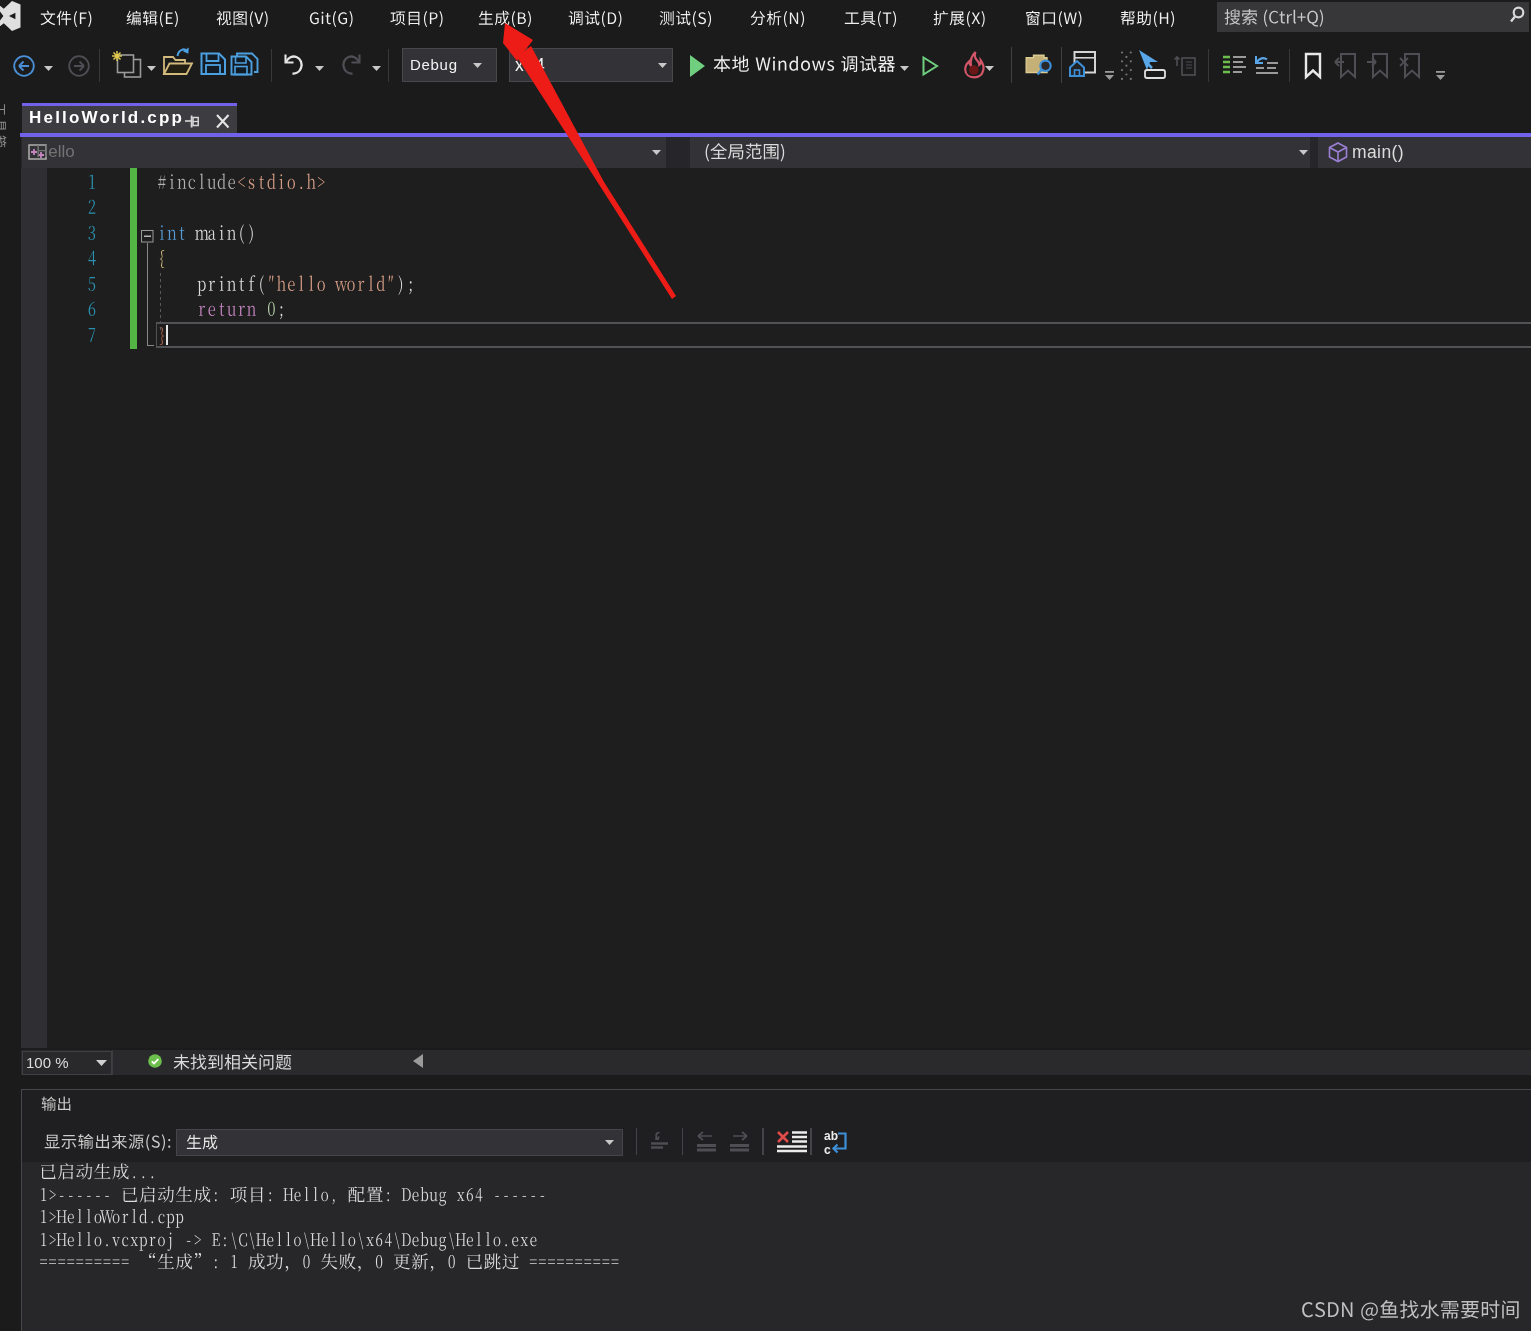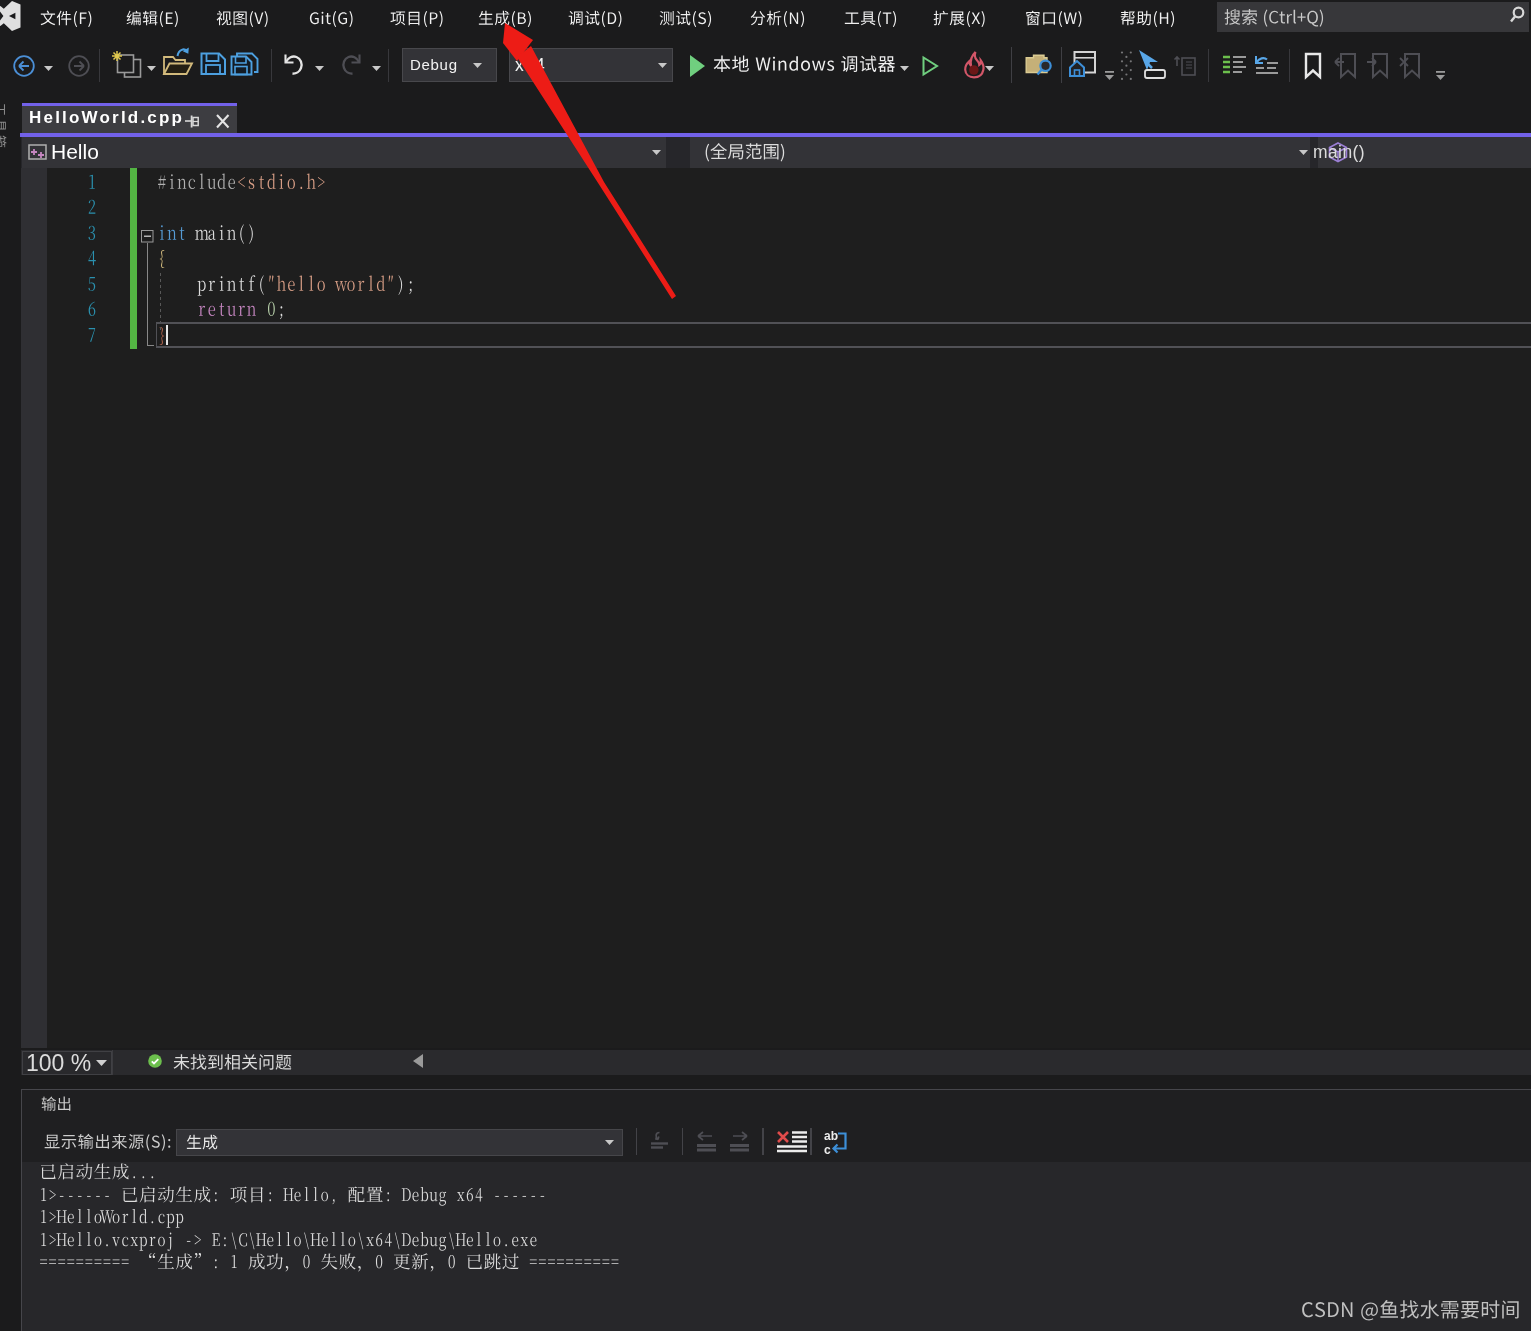--- a/index.html
+++ b/index.html
@@ -519,21 +519,21 @@
   </svg>
 <div style="position:absolute;left:21px;top:137px;width:1510px;height:31px;background:#26262a"></div>
 <div style="position:absolute;left:22px;top:137px;width:644px;height:31px;background:#333337"></div>
 <div style="position:absolute;left:690px;top:137px;width:620px;height:31px;background:#333337"></div>
 <div style="position:absolute;left:1318px;top:137px;width:213px;height:31px;background:#333337"></div>
 <svg style="position:absolute;left:28px;top:143px;overflow:visible" width="20" height="19">
     <rect x="1" y="2" width="17" height="14" fill="none" stroke="#b0b0b0" stroke-width="1.5"></rect>
     <path d="M6 6 L6 12 M3 9 L9 9" stroke="#c586c0" stroke-width="1.8"></path>
     <path d="M13 9 L13 15 M10 12 L16 12" stroke="#c586c0" stroke-width="1.8"></path>
   </svg>
-<div class="ls" style="position:absolute;left:51px;top:143px;white-space:pre;font-size:21px;line-height:18px;color:#ffffff">Hello</div>
+<div class="ls" style="position:absolute;left:36px;top:143px;white-space:pre;font-size:17px;line-height:18px;color:#737373">Hello</div>
 <svg style="position:absolute;left:651.5px;top:150px;overflow:visible" width="9" height="5">
     <path d="M0 0 L9 0 L4.5 5 Z" fill="#c8c8c8"></path>
   </svg>
 <svg style="position:absolute;left:704px;top:137px;overflow:visible" width="85.83" height="28">
     <g transform="translate(0,21.0)">
       <g fill="#dcdcdc">
         <use href="#gS0028" transform="matrix(0.0175,0,0,-0.0175,0.0,0.0)"></use>
         <use href="#gS5168" transform="matrix(0.0175,0,0,-0.0175,5.9,0.0)"></use>
         <use href="#gS5C40" transform="matrix(0.0175,0,0,-0.0175,23.4,0.0)"></use>
         <use href="#gS8303" transform="matrix(0.0175,0,0,-0.0175,40.9,0.0)"></use>
@@ -542,21 +542,21 @@
       </g>
     </g>
   </svg>
 <svg style="position:absolute;left:1298.5px;top:150px;overflow:visible" width="9" height="5">
     <path d="M0 0 L9 0 L4.5 5 Z" fill="#c8c8c8"></path>
   </svg>
 <svg style="position:absolute;left:1328px;top:142px;overflow:visible" width="20" height="21">
     <path d="M10 1 L18.5 5.5 L18.5 15 L10 19.5 L1.5 15 L1.5 5.5 Z" fill="none" stroke="#9b7fd4" stroke-width="1.6"></path>
     <path d="M1.5 5.5 L10 10 L18.5 5.5 M10 10 L10 19.5" fill="none" stroke="#9b7fd4" stroke-width="1.6"></path>
   </svg>
-<div class="ls" style="position:absolute;left:1313px;top:143px;white-space:pre;font-size:17.5px;line-height:18px;letter-spacing:0.4px;color:#dcdcdc">main()</div>
+<div class="ls" style="position:absolute;left:1352px;top:143px;white-space:pre;font-size:17.5px;line-height:18px;letter-spacing:0.4px;color:#dcdcdc">main()</div>
 <div style="position:absolute;left:21px;top:168px;width:1510px;height:880px;background:#1e1e1e"></div>
 <div style="position:absolute;left:21px;top:168px;width:26px;height:880px;background:#2f2f33"></div>
 <svg style="position:absolute;left:87.2px;top:166px;overflow:visible" width="13.95" height="30.4">
     <g transform="translate(0,22.8)">
       <g fill="#2b91af">
         <use href="#gF0031" transform="matrix(0.0148,0,0,-0.0190,1.5,0.0)"></use>
       </g>
     </g>
   </svg>
 <svg style="position:absolute;left:87.2px;top:191.42px;overflow:visible" width="13.95" height="30.4">
@@ -713,21 +713,21 @@
   </svg>
 <div style="position:absolute;left:146.7px;top:242.5px;width:1px;height:103px;background:#888"></div>
 <div style="position:absolute;left:146.7px;top:344.5px;width:7px;height:1px;background:#888"></div>
 <svg style="position:absolute;left:160px;top:273px;overflow:visible" width="2" height="58">
     <line x1="0.5" y1="0" x2="0.5" y2="58" stroke="#585858" stroke-width="1" stroke-dasharray="3,3"></line>
   </svg>
 <div style="position:absolute;left:155.5px;top:322px;width:1375.5px;height:25.5px;border-top:2px solid #515156;border-bottom:2px solid #515156;border-left:1px solid #515156;box-sizing:border-box"></div>
 <div style="position:absolute;left:166.3px;top:324.5px;width:1.6px;height:20.5px;background:#e8e8e8"></div>
 <div style="position:absolute;left:21px;top:1049.5px;width:1510px;height:25.5px;background:#2a2a2d"></div>
 <div style="position:absolute;left:22px;top:1050.5px;width:90px;height:24px;background:#29292c;border:1px solid #404044;box-sizing:border-box"></div>
-<div class="ls" style="position:absolute;left:26px;top:1054px;white-space:pre;font-size:23px;line-height:18px;color:#dcdcdc">100 %</div>
+<div class="ls" style="position:absolute;left:26px;top:1054px;white-space:pre;font-size:15px;line-height:18px;color:#dcdcdc">100 %</div>
 <svg style="position:absolute;left:96.3px;top:1059.5px;overflow:visible" width="11" height="6">
     <path d="M0 0 L11 0 L5.5 6 Z" fill="#d0d0d0"></path>
   </svg>
 <div style="position:absolute;left:112px;top:1049.5px;width:1px;height:25.5px;background:#3c3c40"></div>
 <svg style="position:absolute;left:148px;top:1054px;overflow:visible" width="15" height="15">
     <circle cx="7" cy="7" r="6.8" fill="#6cbf4d"></circle>
     <path d="M3.8 7.3 L6 9.5 L10.3 5.2" stroke="#fff" stroke-width="1.8" fill="none"></path>
   </svg>
 <svg style="position:absolute;left:173px;top:1047.6px;overflow:visible" width="123" height="27.2">
     <g transform="translate(0,20.4)">

